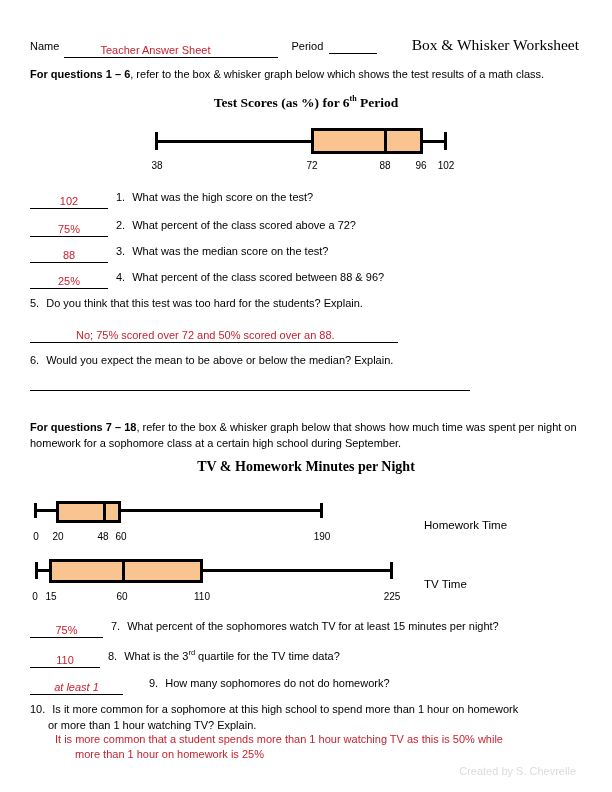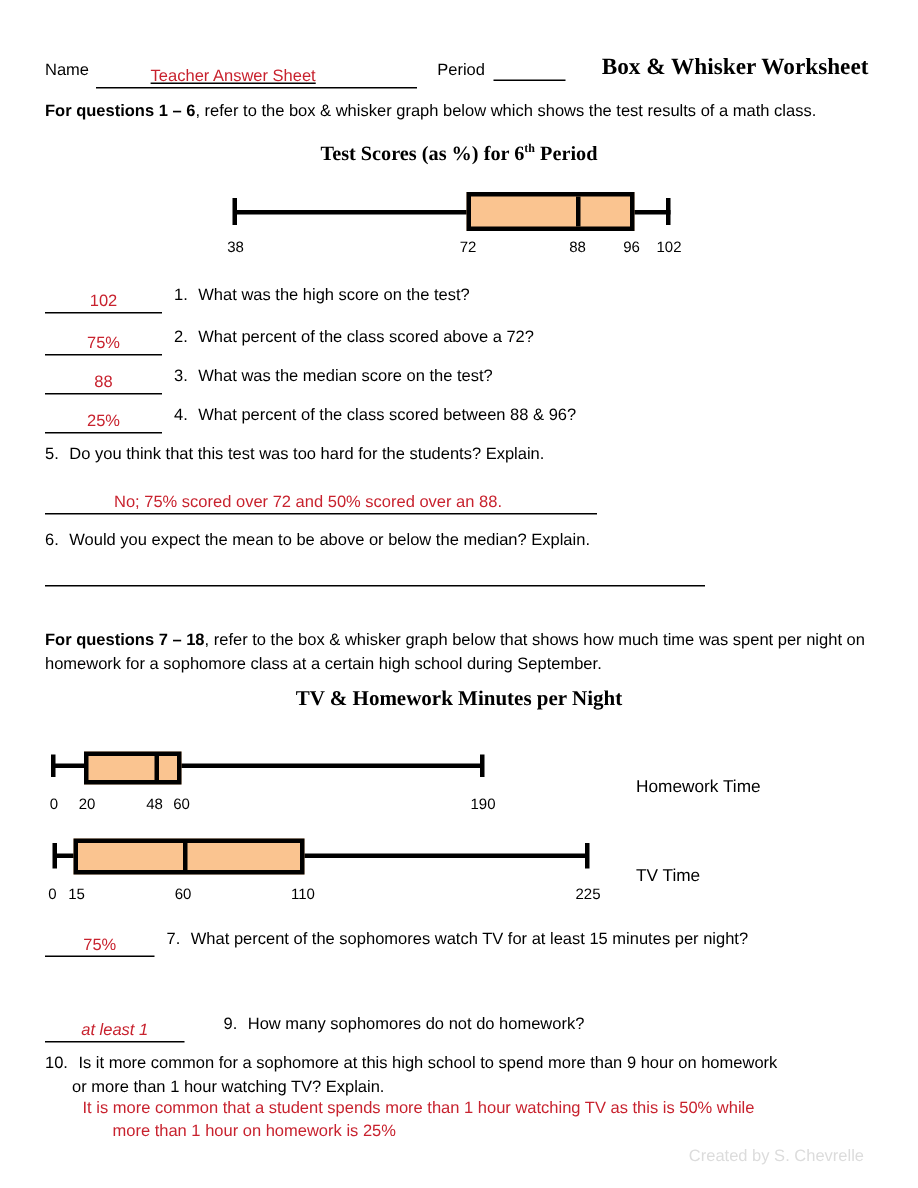--- a/index.html
+++ b/index.html
@@ -19,33 +19,33 @@
   .hline{position:absolute;height:3px;background:#000;}
   .vcap{position:absolute;width:3px;background:#000;}
   .bbox{position:absolute;box-sizing:border-box;background:#FAC490;border:3px solid #000;}
   .median{position:absolute;top:0;bottom:0;width:3px;background:#000;}
   .tick{position:absolute;transform:translateX(-50%);font-size:10px;}
   .sidelabel{position:absolute;font-size:11.5px;}
   .chart-title{position:absolute;left:0;width:612px;text-align:center;
                font-family:"Liberation Serif",serif;font-weight:bold;}
   .chart-title sup{font-size:8px;}
   .ws-title{position:absolute;top:36px;right:33px;font-family:"Liberation Serif",serif;
-            font-weight:bold;font-size:15.5px;}
+            font-weight:normal;font-size:15.5px;}
   .rule{position:absolute;height:0;border-top:1.5px solid #000;}
   .footer{position:absolute;top:765px;right:36px;color:#DCDCDC;font-size:11px;}
   sup.qsup{font-size:7.5px;}
 </style>
 </head>
 <body>
 
 <div class="page">
 
   <div class="abs nowrap" style="left:30px;top:39px;">
     <span>Name</span>
-    <span class="blank leftpad" style="width:214px;padding-left:36px;margin-left:2px;margin-right:10px;text-decoration:underline;">
+    <span class="blank leftpad" style="width:214px;padding-left:36px;margin-left:2px;margin-right:10px;">
       <span class="red">Teacher Answer Sheet</span>
     </span>
     <span>Period</span>
     <span class="blank" style="width:48px;margin-left:3px;"></span>
   </div>
 
   <div class="ws-title">Box &amp; Whisker Worksheet</div>
 
   <div class="abs" style="left:30px;top:68px;width:570px;">
     <span class="bold">For questions 1 – 6</span><span>, refer to the box &amp; whisker graph below which shows the test results of a math class.</span>
@@ -126,26 +126,29 @@
     <span class="tick" style="left:51px;top:591px;">15</span>
     <span class="tick" style="left:122px;top:591px;">60</span>
     <span class="tick" style="left:202px;top:591px;">110</span>
     <span class="tick" style="left:392px;top:591px;">225</span>
     <span class="sidelabel" style="left:424px;top:578px;">TV Time</span>
   </div>
 
   <div class="qrow" style="top:620px;">
     <span class="blank" style="width:73px;"><span class="red">75%</span></span><span class="qnum">7.</span><span>What percent of the sophomores watch TV for at least 15 minutes per night?</span>
   </div>
+  <div class="qrow" style="top:648px;">
+    <span class="blank" style="width:70px;"><span class="red">110</span></span><span class="qnum">8.</span><span>What is the 3</span><sup class="qsup">rd</sup><span> quartile for the TV time data?</span>
+  </div>
   <div class="qrow" style="top:677px;">
     <span class="blank" style="width:93px;margin-right:26px;font-style:italic;"><span class="red">at least 1</span></span><span class="qnum">9.</span><span>How many sophomores do not do homework?</span>
   </div>
 
   <div class="qrow" style="top:703px;">
-    <span class="qnum">10.</span><span>Is it more common for a sophomore at this high school to spend more than 9 hour on homework</span>
+    <span class="qnum">10.</span><span>Is it more common for a sophomore at this high school to spend more than 1 hour on homework</span>
   </div>
   <div class="qrow" style="left:48px;top:719px;">
     <span>or more than 1 hour watching TV?  Explain.</span>
   </div>
   <div class="qrow red" style="left:55px;top:733px;text-align:center;">
     <span>It is more common that a student spends more than 1 hour watching TV as this is 50% while</span>
   </div>
   <div class="qrow red" style="left:75px;top:748px;">
     <span>more than 1 hour on homework is 25%</span>
   </div>

